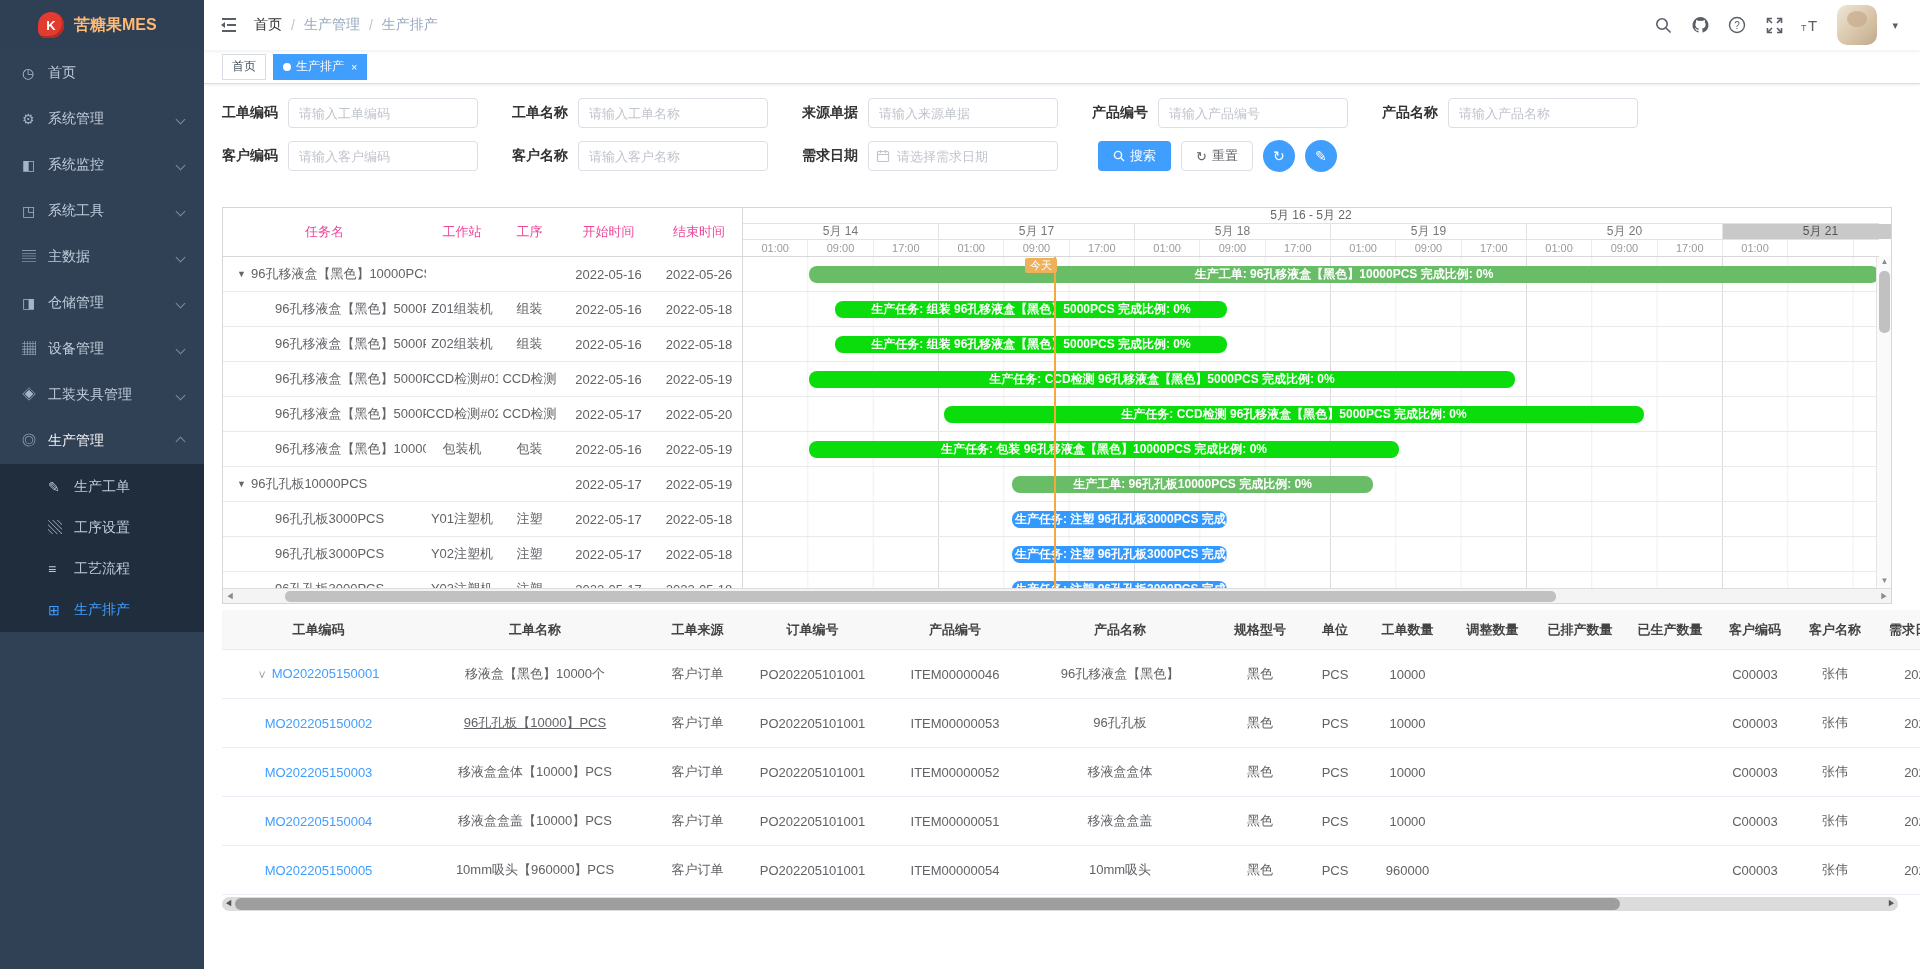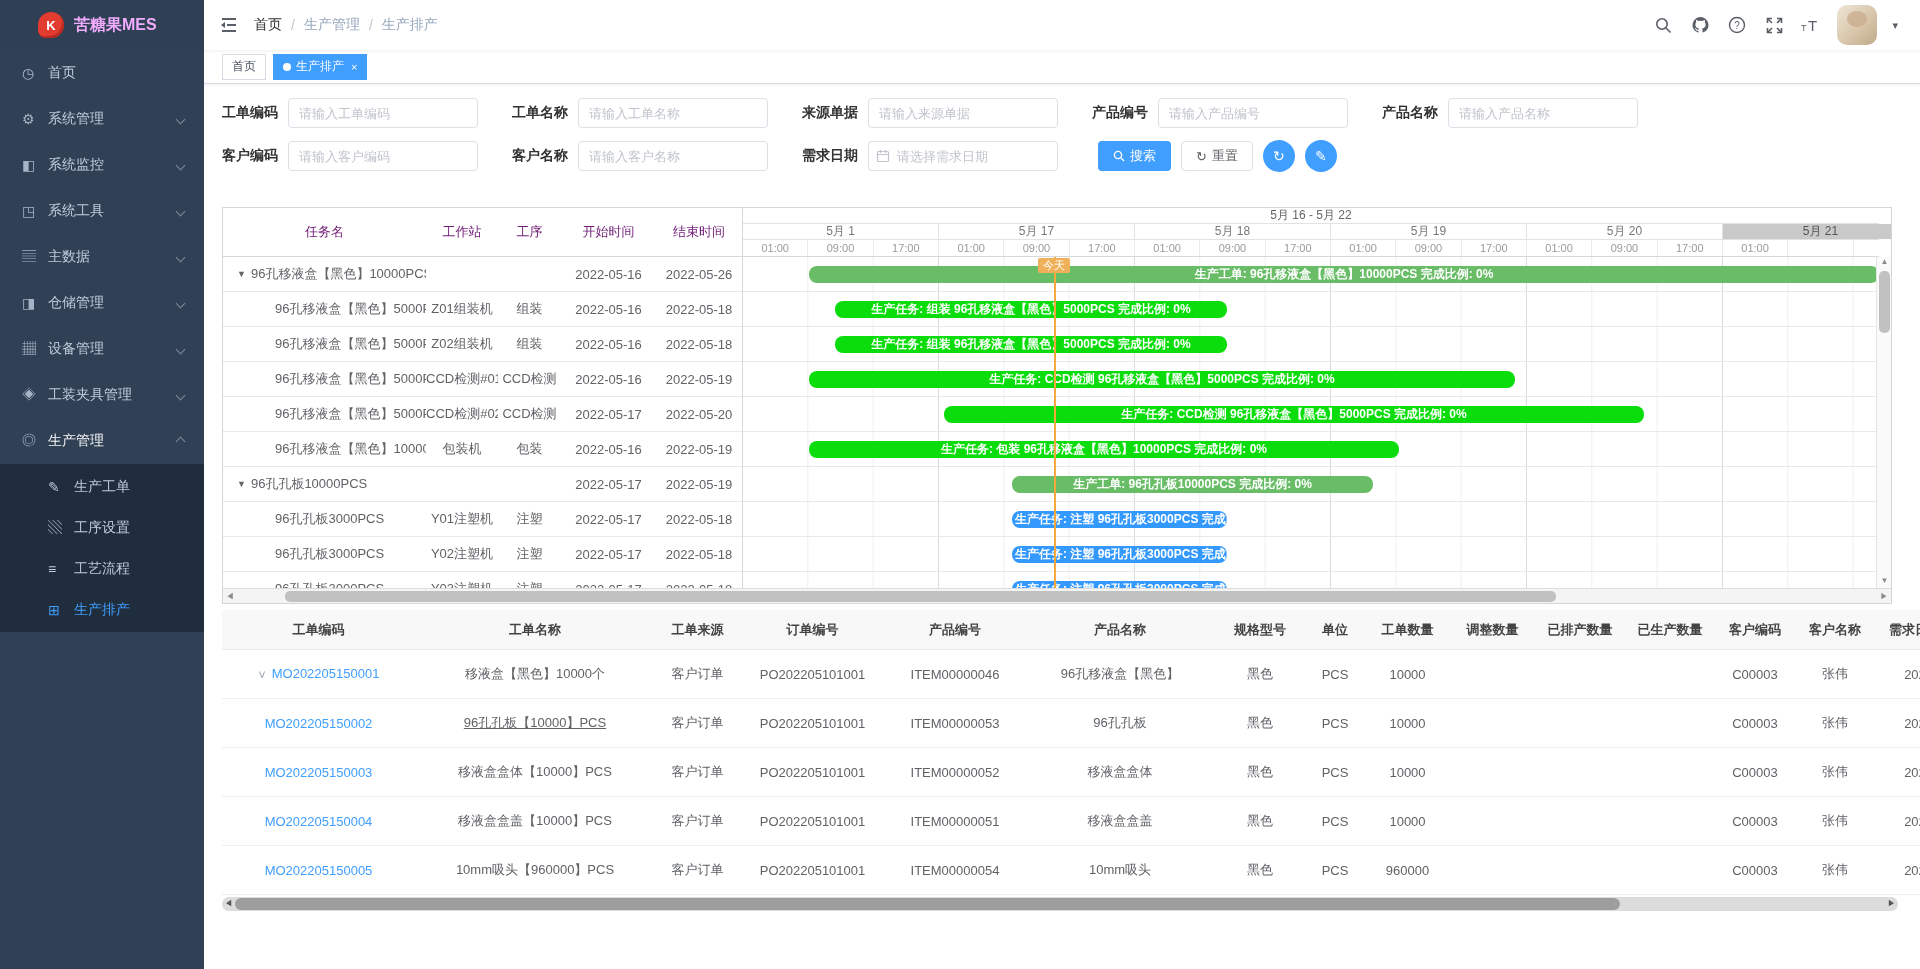--- a/index.html
+++ b/index.html
@@ -5,21 +5,21 @@
   * { margin:0; padding:0; box-sizing:border-box; }
   html,body { width:1920px; height:969px; overflow:hidden; background:#fff;
     font-family:"Liberation Sans", sans-serif; }
   .page { position:relative; width:1920px; height:969px; }
 
   
   .sidebar { position:absolute; left:0; top:0; width:204px; height:969px; background:#304156; z-index:5; }
   .logo { height:50px; display:flex; align-items:center; padding-left:38px; gap:10px; background:#2f3f54; }
   .logo-badge { width:26px; height:26px; border-radius:50% 50% 50% 8px; background:#e23c30; color:#fff;
     display:flex; align-items:center; justify-content:center; font-weight:bold; font-size:13px; box-shadow:inset -2px -2px 0 #b92a22; }
-  .logo-title { color:#f0abfc; font-size:16px; font-weight:bold; }
+  .logo-title { color:#fdba74; font-size:16px; font-weight:bold; }
   .menu-item { height:46px; display:flex; align-items:center; padding-left:22px; color:#bfcbd9; font-size:14px; cursor:pointer; }
   .menu-item.open { color:#f4f4f5; }
   .mi { width:26px; font-size:14px; color:#a7b4c6; }
   .chev { width:7px; height:7px; border-right:1.5px solid #7e8a9a; border-bottom:1.5px solid #7e8a9a;
     transform:rotate(45deg); margin-left:auto; margin-right:20px; }
   .chev.up { transform:rotate(-135deg); }
   .submenu { background:#1f2d3d; padding:2px 0; }
   .submenu-item { height:41px; display:flex; align-items:center; padding-left:48px; color:#bfcbd9; font-size:14px; cursor:pointer; }
   .submenu-item.active { color:#409eff; }
   .submenu-item .mi { color:inherit; }
@@ -68,21 +68,21 @@
   .btn-primary { background:#409eff; color:#fff; }
   .btn-plain { background:#fff; color:#606266; border-color:#dcdfe6; }
   .btn-round { width:32px; height:32px; border-radius:50%; background:#409eff; color:#fff; display:flex;
     align-items:center; justify-content:center; font-size:14px; cursor:pointer; }
 
   
   .gantt { position:absolute; left:18px; top:207px; width:1670px; height:397px; border:1px solid #d6d6d6;
     display:flex; overflow:hidden; background:#fff; }
   .g-left { width:519px; flex:none; }
   .g-lhead { height:49px; display:flex; align-items:center; border-bottom:1px solid #d8d8d8; background:#fff; }
-  .g-lhead .hcell { font-size:13px; color:#701a75; text-align:center; }
+  .g-lhead .hcell { font-size:13px; color:#ec4899; text-align:center; }
   .g-lrow { height:35px; display:flex; align-items:center; border-bottom:1px solid #e9e9e9; font-size:13px; color:#606266; }
   .g-lrow .cell { text-align:center; white-space:nowrap; overflow:hidden; }
   .g-name { text-align:left !important; display:flex; align-items:center; }
   .tri { font-size:9px; color:#666; margin:0 5px 0 14px; }
   .g-name.child { padding-left:52px; }
   .g-right { position:relative; flex:1; border-left:1px solid #d8d8d8; overflow:hidden; }
   .g-thead { width:1136px; }
   .band1 { height:16px; display:flex; align-items:center; justify-content:center; font-size:12px; color:#666;
     border-bottom:1px solid #e2e2e2; }
   .band2 { height:16px; display:flex; border-bottom:1px solid #e2e2e2; }
@@ -426,21 +426,21 @@
               <div class="cell" style="width: 86px;">2022-05-18</div>
             </div>
           </div>
       </div>
       <div class="g-right">
         <div class="g-thead">
           <div class="band1">
             <span>5月 16 - 5月 22</span>
           </div>
           <div class="band2" id="gdays">
-              <div class="day-cell">5月 1</div>
+              <div class="day-cell">5月 14</div>
               <div class="day-cell">5月 17</div>
               <div class="day-cell">5月 18</div>
               <div class="day-cell">5月 19</div>
               <div class="day-cell">5月 20</div>
               <div class="day-cell weekend">5月 21</div>
             </div>
           <div class="band3" id="ghours">
               <div class="hour-cell">01:00</div>
               <div class="hour-cell">09:00</div>
               <div class="hour-cell">17:00</div>
@@ -486,21 +486,21 @@
             <div class="crow">
               <div class="bar left" style="left: 269px; width: 215px; background: rgb(51, 153, 255);">生产任务: 注塑 96孔孔板3000PCS 完成比例: 0%</div>
             </div>
             <div class="crow">
               <div class="bar left" style="left: 269px; width: 215px; background: rgb(51, 153, 255);">生产任务: 注塑 96孔孔板3000PCS 完成比例: 0%</div>
             </div>
             <div class="crow">
               <div class="bar left" style="left: 269px; width: 215px; background: rgb(51, 153, 255);">生产任务: 注塑 96孔孔板3000PCS 完成比例: 0%</div>
             </div>
             <div class="today-line" id="todayLine" style="left: 311px; background: rgb(245, 168, 60);"></div>
-            <span class="today-tag" id="todayTag" style="left: 311px; background: rgb(238, 177, 89);">今天</span>
+            <span class="today-tag" id="todayTag" style="left: 298px; background: rgb(238, 177, 89);">今天</span>
           </div>
         <div class="g-vscroll">
           <span class="arr" style="top:0">▲</span>
           <span class="thumb"></span>
           <span class="arr" style="bottom:0">▼</span>
         </div>
       </div>
       <div class="g-hscroll">
         <span class="arr" style="left:0">◀</span>
         <span class="thumb"></span>

